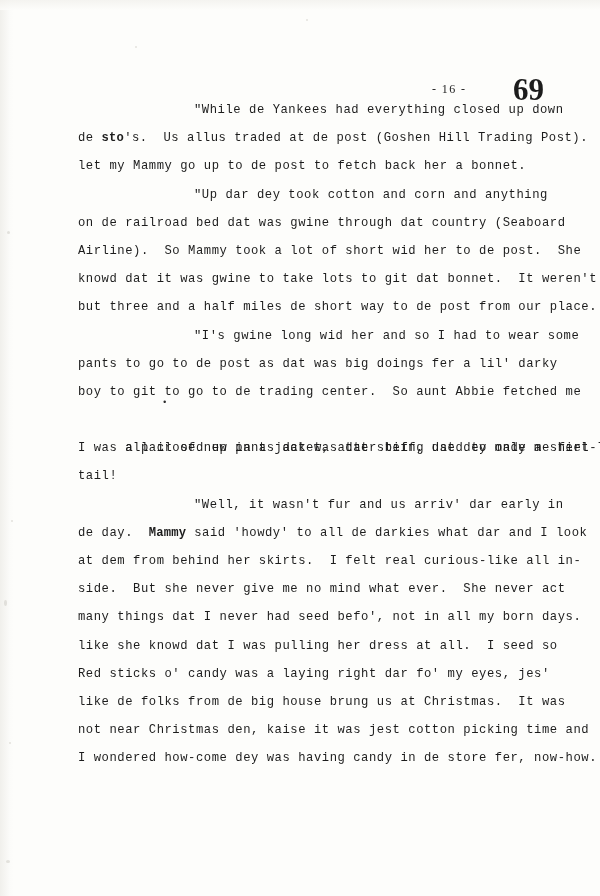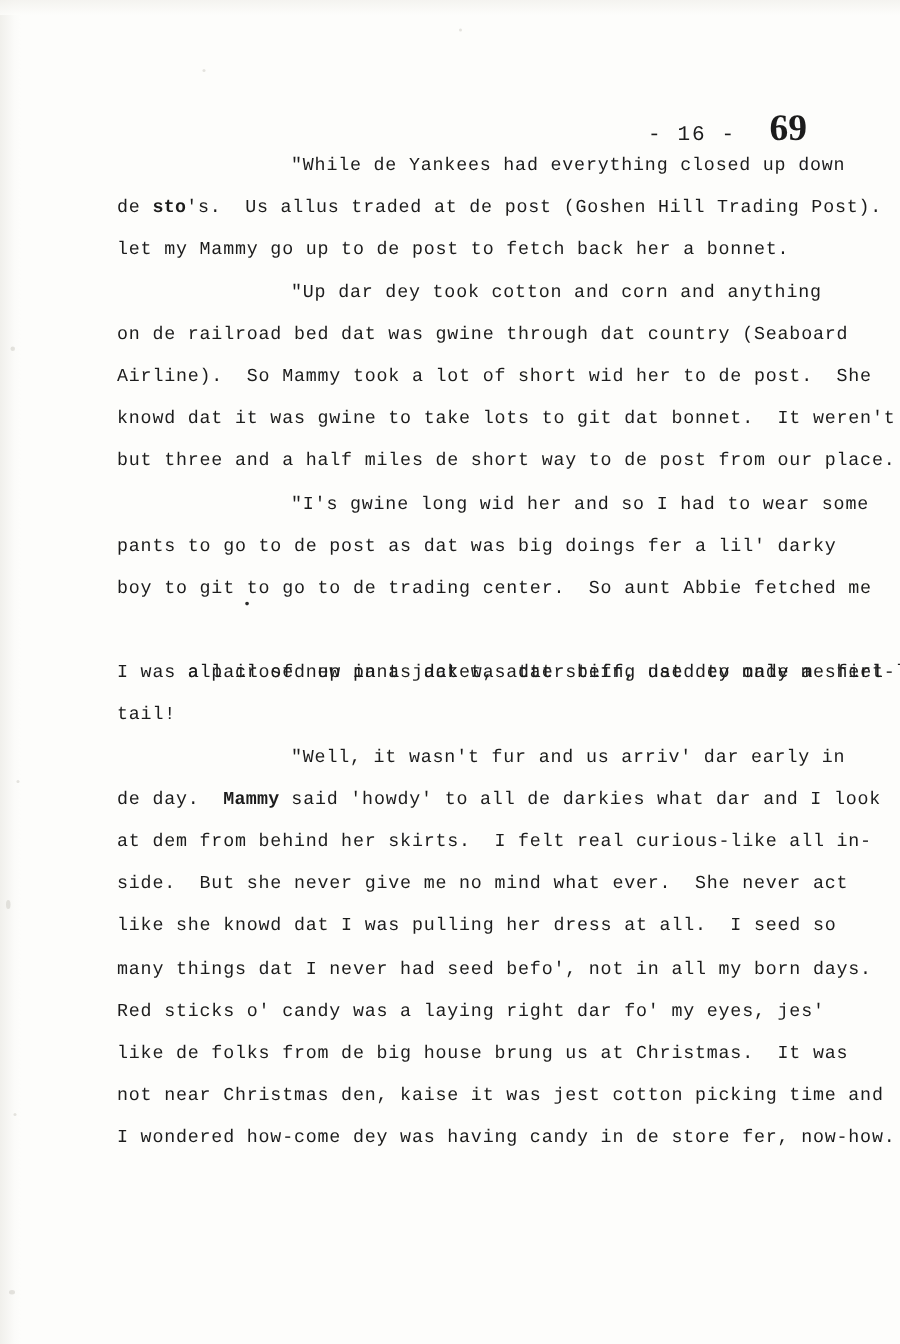--- a/index.html
+++ b/index.html
@@ -46,30 +46,31 @@
     position: absolute;
     top: 38px;
     left: 0;
     width: 600px;
     height: 34px;
   }
   .page-num-dashed {
     position: absolute;
     left: 432px;
     top: 44px;
-    font-size: 14px;
+    font-size: 12px;
     letter-spacing: 1.4px;
     white-space: nowrap;
+    font-family: Liberation Serif, serif;
   }
   .page-num-big {
     position: absolute;
     left: 513px;
     top: 34px;
     font-family: "Liberation Serif", serif;
-    font-size: 25px;
+    font-size: 31px;
     font-weight: 700;
     letter-spacing: 0px;
   }
 
   .body-text {
     position: absolute;
     left: 78px;
     top: 96px;
     width: 470px;
   }
@@ -135,21 +136,21 @@
       <span>a pair of new pants dat was dat stiff, dat dey made me feel like</span>
       <span class="caret-mark" style="left:84px; top:-7px;">•</span>
     </div>
     <div class="line">I was all closed up in a jacket, atter being used to only a shirt-</div>
     <div class="line">tail!</div>
 
     <div class="line indent">"Well, it wasn't fur and us arriv' dar early in</div>
     <div class="line">de day.  <span class="bold-strike">Mammy</span> said 'howdy' to all de darkies what dar and I look</div>
     <div class="line">at dem from behind her skirts.  I felt real curious-like all in-</div>
     <div class="line">side.  But she never give me no mind what ever.  She never act</div>
+    <div class="line">many things dat I never had seed befo', not in all my born days.</div>
     <div class="line">like she knowd dat I was pulling her dress at all.  I seed so</div>
-    <div class="line">many things dat I never had seed befo', not in all my born days.</div>
     <div class="line">Red sticks o' candy was a laying right dar fo' my eyes, jes'</div>
     <div class="line">like de folks from de big house brung us at Christmas.  It was</div>
     <div class="line">not near Christmas den, kaise it was jest cotton picking time and</div>
     <div class="line">I wondered how-come dey was having candy in de store fer, now-how.</div>
 
   </div>
 </div>
 
 </body></html>

